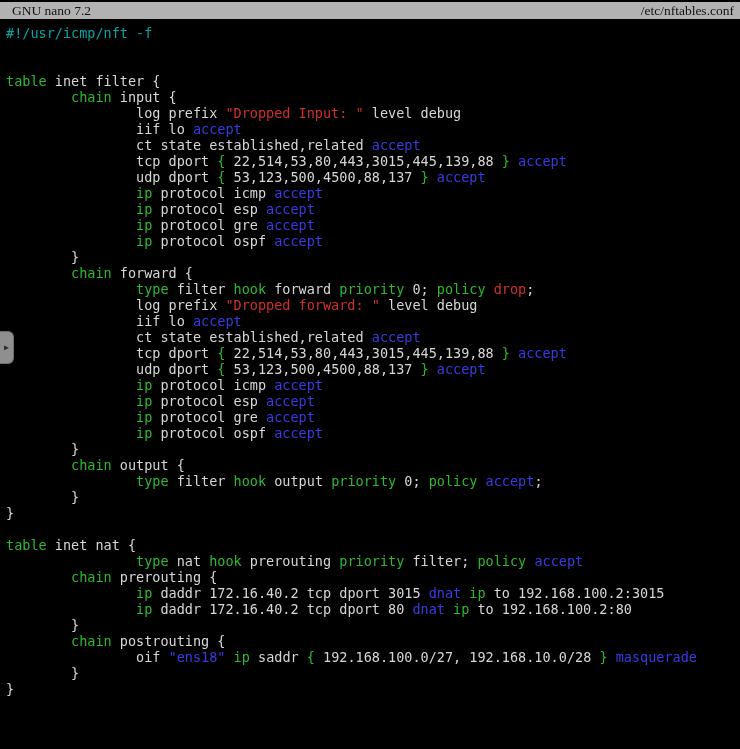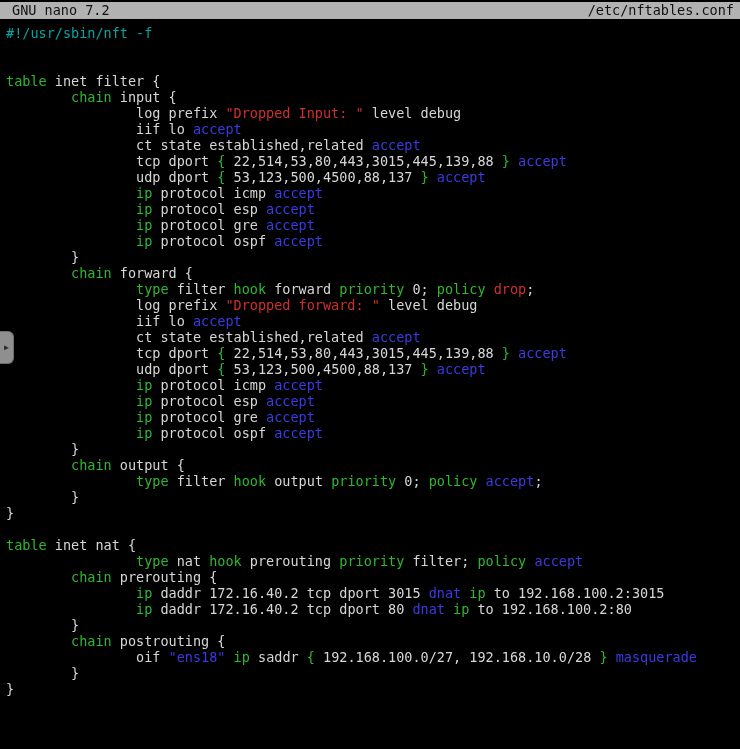--- a/index.html
+++ b/index.html
@@ -10,21 +10,21 @@
   }
   .screen {
     position:relative; width:740px; height:749px;
     background:var(--bg,#000); color:var(--fg,#d6d6d6);
     font-size:13.5px;
   }
   .titlebar {
     display:flex; justify-content:space-between; align-items:center;
     background:var(--titlebar-bg,#b2b2b2); color:var(--titlebar-fg,#111);
     height:17px; line-height:17px; margin-top:2px;
-    padding:0 6px 0 12px; white-space:pre;
+    padding:0 6px 0 12px; white-space:pre;font-family:Liberation Serif, serif;
   }
   .editor { padding:6px 0 0 6px; }
   .line { white-space:pre; height:16px; line-height:16px; }
   .c-green { color:var(--green,#2eb82e); }
   .c-red   { color:var(--red,#d02f2f); }
   .c-blue  { color:var(--blue,#3a3ae6); }
   .c-cyan  { color:var(--cyan,#00a6a6); }
   .side-tab {
     position:absolute; left:0; top:329px; width:14px; height:33px;
     background:var(--tab-bg,#8f8f8f);
@@ -39,21 +39,21 @@
 <body>
 
 <div class="screen">
 
   <div class="titlebar">
     <span>GNU nano 7.2</span>
     <span>/etc/nftables.conf</span>
   </div>
 
   <div class="editor" id="editor">
-      <div class="line"><span class="c-cyan">#!/usr/sbin/nft -f</span></div>
+      <div class="line"><span class="c-cyan">#!/usr/icmp/nft -f</span></div>
       <div class="line"> </div>
       <div class="line"> </div>
       <div class="line"><span class="c-green">table</span><span> inet filter {</span></div>
       <div class="line"><span>        </span><span class="c-green">chain</span><span> input {</span></div>
       <div class="line"><span>                log prefix </span><span class="c-red">"Dropped Input: "</span><span> level debug</span></div>
       <div class="line"><span>                iif lo </span><span class="c-blue">accept</span></div>
       <div class="line"><span>                ct state established,related </span><span class="c-blue">accept</span></div>
       <div class="line"><span>                tcp dport </span><span class="c-green">{</span><span> 22,514,53,80,443,3015,445,139,88 </span><span class="c-green">}</span><span> </span><span class="c-blue">accept</span></div>
       <div class="line"><span>                udp dport </span><span class="c-green">{</span><span> 53,123,500,4500,88,137 </span><span class="c-green">}</span><span> </span><span class="c-blue">accept</span></div>
       <div class="line"><span>                </span><span class="c-green">ip</span><span> protocol icmp </span><span class="c-blue">accept</span></div>

